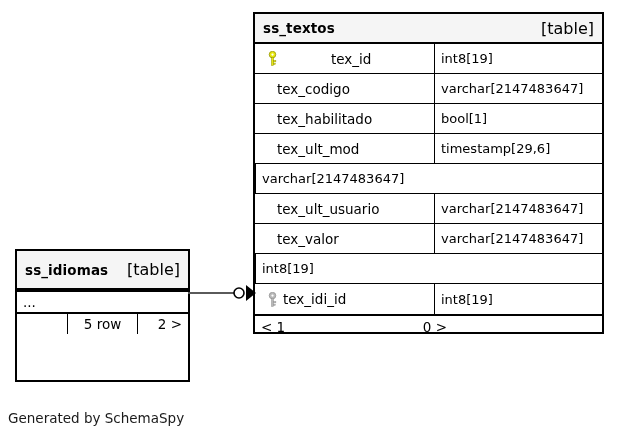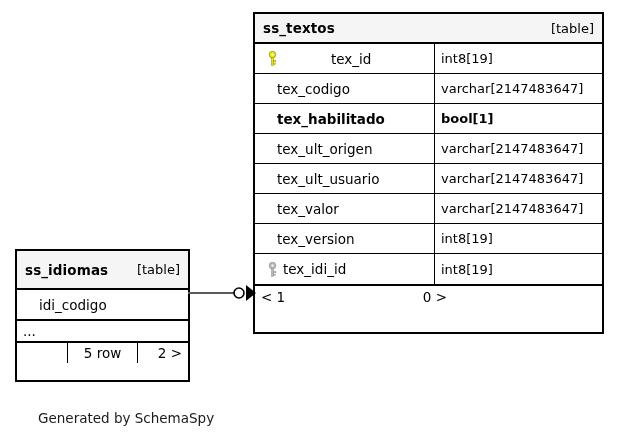--- a/index.html
+++ b/index.html
@@ -40,21 +40,21 @@
     font-size: 13.5px;
   }
   .entity-title {
     font-weight: bold;
     color: #000000;
     letter-spacing: 0.1px;
   }
   .entity-kind {
     font-weight: normal;
     color: #000000;
-    font-size: 13px;
+    font-size: 16px;
   }
 
   .col-row {
     display: flex;
     align-items: stretch;
     border-bottom: 1px solid #000000;
     box-sizing: border-box;
   }
   .col-name {
     display: flex;
@@ -165,53 +165,53 @@
       <div class="col-type col-sep" style="width:168px;">int8[19]</div>
     </div>
 
     <div class="col-row" style="height:30px;">
       <div class="col-name indent" style="width:179px;">
         <span class="name-text">tex_codigo</span>
       </div>
       <div class="col-type col-sep" style="width:168px;">varchar[2147483647]</div>
     </div>
 
-    <div class="col-row" style="height:30px;font-weight:bold;">
+    <div class="col-row" style="height:30px;">
       <div class="col-name indent" style="width:179px;">
         <span class="name-text">tex_habilitado</span>
       </div>
       <div class="col-type col-sep" style="width:168px;">bool[1]</div>
     </div>
 
-
-    <div class="col-row" style="height:30px;">
-      <div class="col-name indent" style="width:179px;">
-        <span class="name-text">tex_ult_origen</span>
-      </div>
+    <div class="col-row" style="height:30px;">
+      <div class="col-name indent" style="width:179px;">
+        <span class="name-text">tex_ult_mod</span>
+      </div>
+      <div class="col-type col-sep" style="width:168px;">timestamp[29,6]</div>
+    </div>
+
+    <div class="col-row" style="height:30px;">
       <div class="col-type col-sep" style="width:168px;">varchar[2147483647]</div>
     </div>
 
     <div class="col-row" style="height:30px;">
       <div class="col-name indent" style="width:179px;">
         <span class="name-text">tex_ult_usuario</span>
       </div>
       <div class="col-type col-sep" style="width:168px;">varchar[2147483647]</div>
     </div>
 
     <div class="col-row" style="height:30px;">
       <div class="col-name indent" style="width:179px;">
         <span class="name-text">tex_valor</span>
       </div>
       <div class="col-type col-sep" style="width:168px;">varchar[2147483647]</div>
     </div>
 
     <div class="col-row" style="height:30px;">
-      <div class="col-name indent" style="width:179px;">
-        <span class="name-text">tex_version</span>
-      </div>
       <div class="col-type col-sep" style="width:168px;">int8[19]</div>
     </div>
 
     <div class="col-row" style="height:30px; border-bottom:none;">
       <div class="col-name" style="width:179px;">
         <span class="keyslot">
           <svg width="11" height="15" viewBox="0 0 11 15">
             <circle cx="5.5" cy="3.6" r="3.3" fill="#b8b8b8" stroke="#8f8f8f" stroke-width="0.7"></circle>
             <circle cx="5.5" cy="3.6" r="1.15" fill="#ffffff"></circle>
             <rect x="4.5" y="6.2" width="2" height="8.2" fill="#b8b8b8" stroke="#8f8f8f" stroke-width="0.5"></rect>
@@ -231,36 +231,31 @@
   </div>
 
   <div class="entity" style="left:15px; top:249px; width:175px; height:133px;">
 
     <div class="entity-header" style="height:39px;">
       <span class="entity-title">ss_idiomas</span>
       <span class="entity-kind">[table]</span>
     </div>
 
 
-    <div class="col-row" style="height:29px; border-bottom:none;">
-      <div class="col-name indent" style="width:171px;">
-        <span class="name-text">idi_codigo</span>
-      </div>
-    </div>
 
     <div class="ellipsis-row" style="height:22px;">...</div>
 
     <div class="entity-footer" style="height:22px;">
       <div class="foot-cell foot-left" style="width:50px;"></div>
       <div class="foot-cell foot-mid" style="width:71px;">5 row</div>
       <div class="foot-cell foot-right" style="width:50px;">2 &gt;</div>
     </div>
   </div>
 
   <svg class="connector" style="left:188px; top:278px; width:70px; height:30px;" width="70" height="30" viewBox="0 0 70 30">
     <line x1="0" y1="15" x2="46" y2="15" stroke="#5a5a5a" stroke-width="2"></line>
     <circle cx="51" cy="15" r="5" fill="#ffffff" stroke="#000000" stroke-width="1.6"></circle>
     <polygon points="58,7 68,15 58,23" fill="#000000"></polygon>
   </svg>
 
-  <div class="caption" style="left:38px; top:410px;">Generated by SchemaSpy</div>
+  <div class="caption" style="left:8px; top:410px;">Generated by SchemaSpy</div>
 
 </div>
 
 </body></html>

